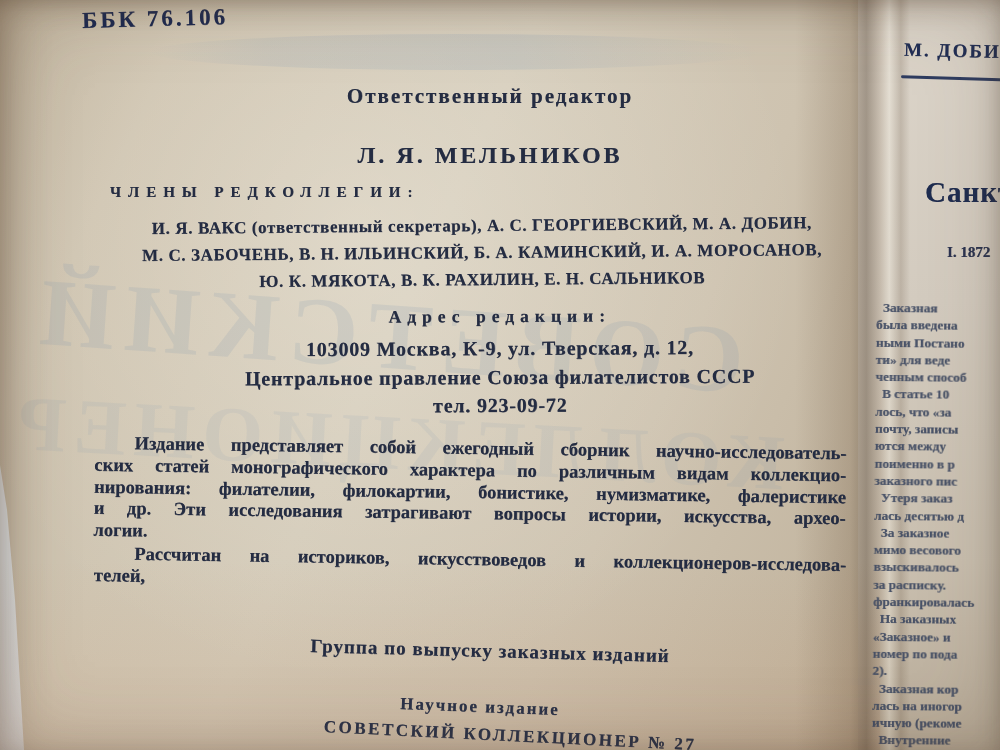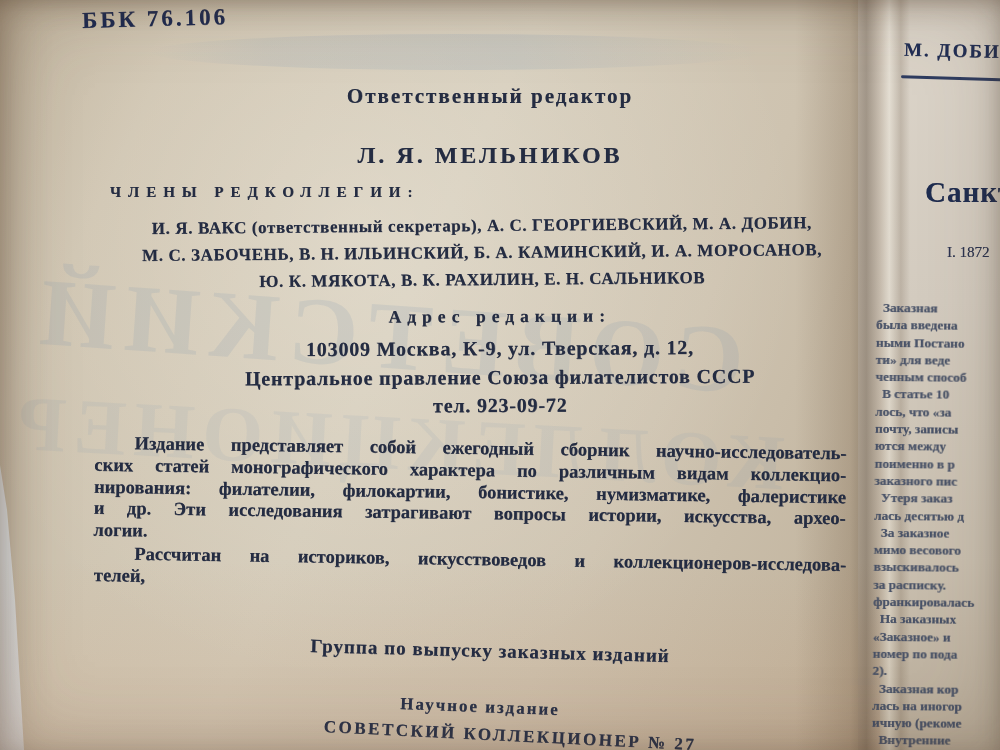--- a/index.html
+++ b/index.html
@@ -76,21 +76,21 @@
           font-size:17px; font-weight:700; letter-spacing:2px; transform:rotate(2.2deg); color:#2b3248; }
   #series-title { left:130px; top:726px; width:760px; text-align:center;
           font-size:17px; font-weight:700; letter-spacing:2.5px; transform:rotate(2.8deg); color:#2b3248; }
   
   #rp-author { left:904px; top:40px; font-size:19px; font-weight:700; letter-spacing:2px;
           color:#1f2d55; white-space:nowrap; transform:rotate(1.2deg); }
   #rp-rule { position:absolute; left:901px; top:77px; width:115px; height:2.5px; z-index:4;
           background:#2e3c60; transform:rotate(1.8deg); border-radius:2px; }
   #rp-title { left:925px; top:176px; font-size:29px; font-weight:700; letter-spacing:1px;
           color:#1e2c50; white-space:nowrap; }
-  #rp-issue { left:947px; top:244px; font-size:15px; font-weight:400; color:#2a3350; white-space:nowrap; }
+  #rp-issue { left:947px; top:244px; font-size:15px; font-weight:700; color:#2a3350; white-space:nowrap; }
   .rp-column { left:874px; top:300px; width:220px; font-size:13.3px; font-weight:700;
           line-height:17.3px; color:#3e4a63; transform:rotate(.6deg);
           filter:blur(.3px); opacity:.92; }
   .rp-column .rp-line { white-space:pre; }
   
   #watermark { position:absolute; left:903px; top:730px; z-index:8;
           font-family:"Liberation Sans", sans-serif; font-size:11px; letter-spacing:1px;
           color:rgba(235,235,228,.55); text-shadow:0 0 2px rgba(60,60,60,.45);margin-top:33px; }
 </style>
 </head>

